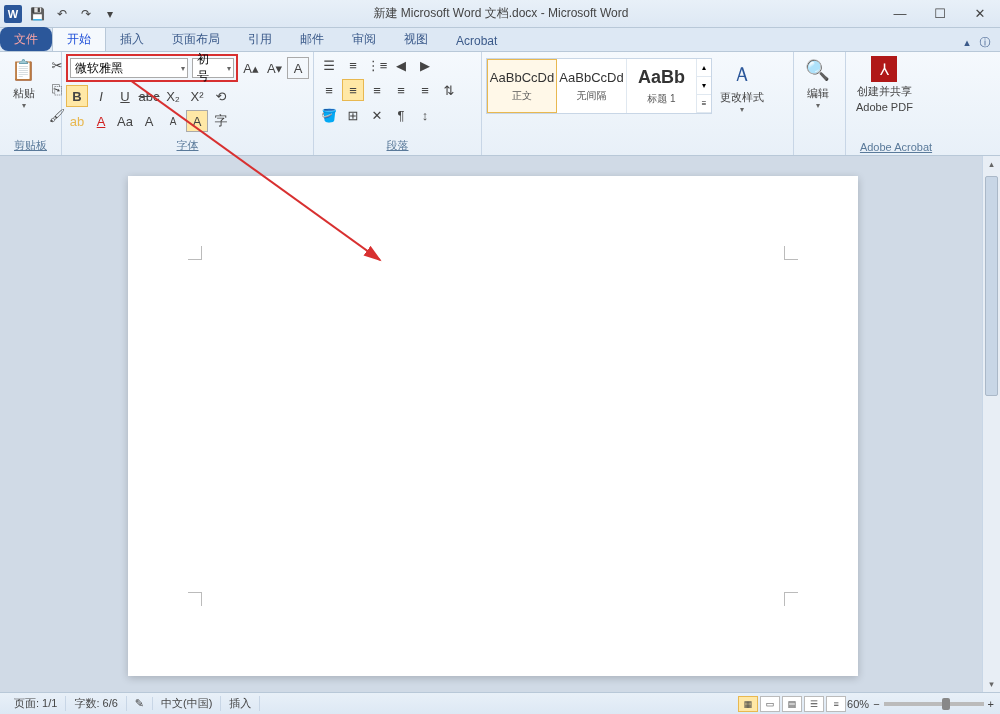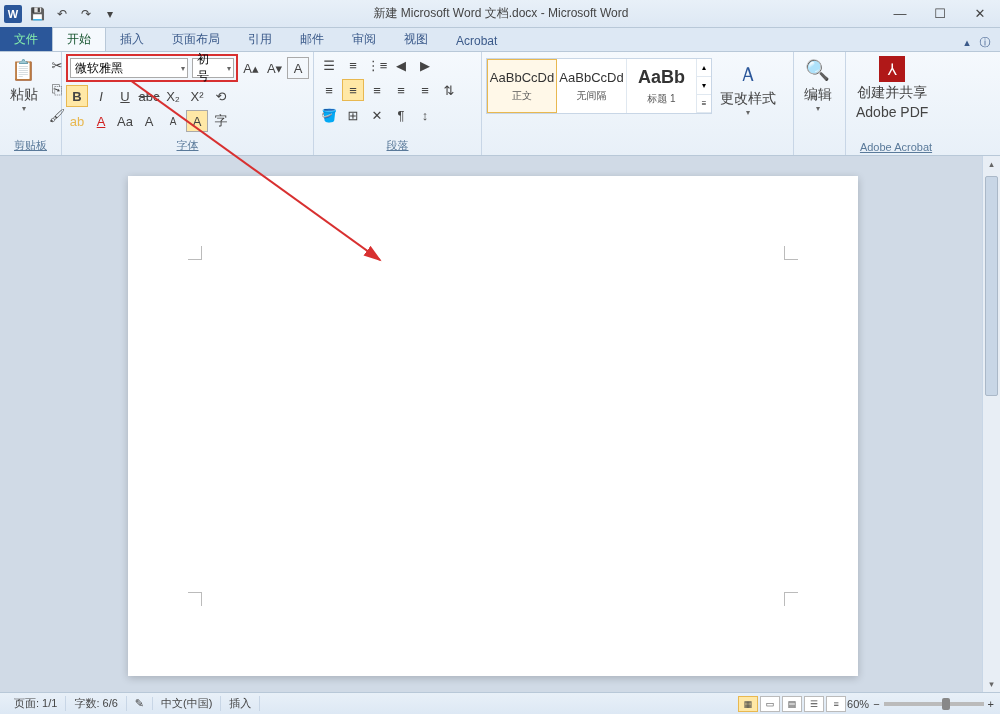--- a/index.html
+++ b/index.html
@@ -7,37 +7,37 @@
 
 .titlebar { height: 28px; background: linear-gradient(#e8f0f8, #dde8f4); display: flex; align-items: center; border-bottom: 1px solid #b8c8d8; }
 .titlebar .word-icon { width: 18px; height: 18px; margin: 0 4px; background: #2b579a; color: #fff; font-size: 11px; font-weight: bold; display: flex; align-items: center; justify-content: center; border-radius: 2px; }
 .qat-btn { width: 20px; height: 20px; margin: 0 2px; display: flex; align-items: center; justify-content: center; font-size: 12px; color: #444; cursor: pointer; }
 .title-text { flex: 1; text-align: center; font-size: 12px; color: #444; }
 .win-controls { display: flex; }
 .win-btn { width: 40px; height: 28px; display: flex; align-items: center; justify-content: center; font-size: 13px; color: #444; cursor: pointer; }
 
 .tabs { height: 24px; background: #dde8f4; display: flex; align-items: flex-end; border-bottom: 1px solid #b8c8d8; }
 .tab { padding: 3px 14px; font-size: 12px; color: #3b5a8a; cursor: pointer; }
-.tab.file { background: #2b579a; color: #86efac; height: 24px; display: flex; align-items: center; }
-.tab.active { background: #f5f9fd; border: 1px solid #b8c8d8; border-bottom: none; color: #14532d; }
+.tab.file { background: #2b579a; color: #fca5a5; height: 24px; display: flex; align-items: center; border-radius: 8px; }
+.tab.active { background: #f5f9fd; border: 1px solid #b8c8d8; border-bottom: none; color: #1d4ed8; }
 .tabs-spacer { flex: 1; }
 .tabs-right { display: flex; padding-right: 6px; }
 .tabs-right .mini { width: 18px; height: 18px; font-size: 11px; color: #3b5a8a; display: flex; align-items: center; justify-content: center; cursor: pointer; }
 
 .ribbon { height: 104px; background: linear-gradient(#f5f9fd, #e8f0f8); display: flex; border-bottom: 1px solid #b8c8d8; }
 .group { border-right: 1px solid #c8d6e6; display: flex; flex-direction: column; padding: 2px 4px 0 4px; position: relative; }
 .group-body { flex: 1; display: flex; }
 .group-label { font-size: 11px; color: #5a7a9a; text-align: center; padding: 2px 0; position: relative; text-decoration: underline; }
 
 .vstack { display: flex; flex-direction: column; gap: 3px; }
 .hstack { display: flex; align-items: center; gap: 2px; }
 
 .big-btn { display: flex; flex-direction: column; align-items: center; padding: 2px 6px; cursor: pointer; }
 .big-btn .ico { width: 28px; height: 28px; display: flex; align-items: center; justify-content: center; font-size: 20px; }
-.big-btn .lbl { font-size: 14px; color: #444; margin-top: 2px; text-align: center; }
+.big-btn .lbl { font-size: 11px; color: #444; margin-top: 2px; text-align: center; }
 .big-btn .arrow { font-size: 8px; color: #666; }
 
 .small-btn { width: 22px; height: 22px; display: flex; align-items: center; justify-content: center; font-size: 13px; color: #444; cursor: pointer; border: 1px solid transparent; }
 .small-btn.active { background: #ffe8a6; border: 1px solid #e8b850; }
 
 .font-box { border: 2px solid #d83030; padding: 2px; display: flex; gap: 4px; }
 .combo { background: #fff; border: 1px solid #aaa; height: 20px; display: flex; align-items: center; font-size: 12px; padding: 0 2px 0 4px; }
 .combo.font-name { width: 118px; }
 .combo.font-size { width: 42px; gap: 12px; }
 .combo .dd { margin-left: auto; font-size: 8px; color: #666; }

